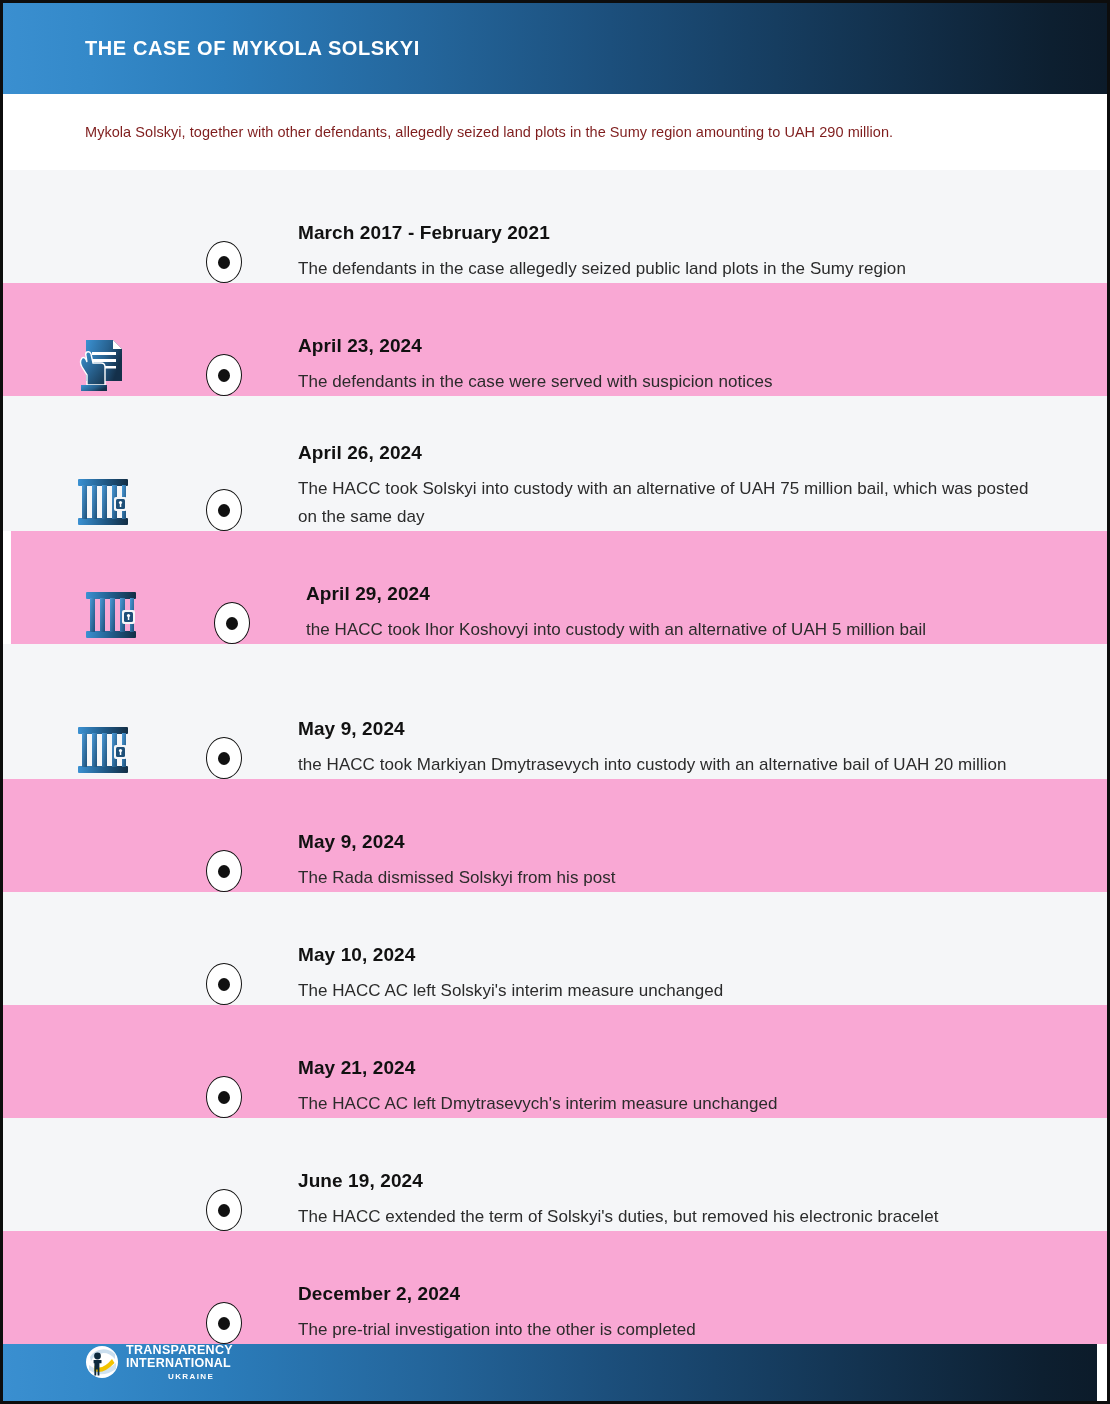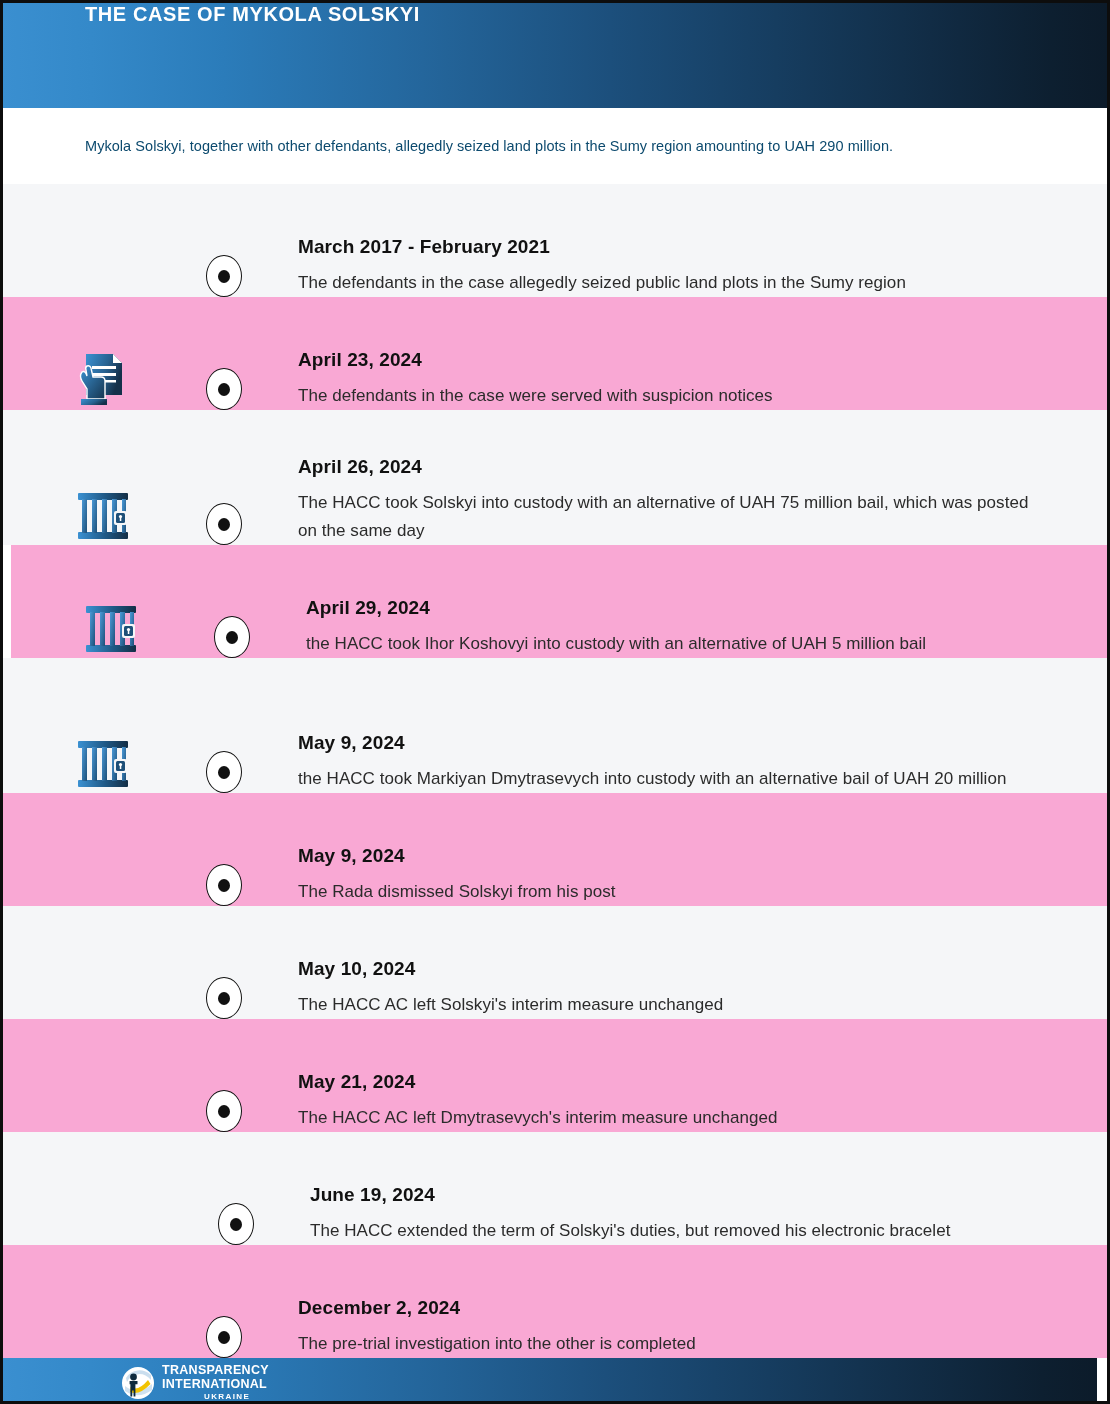--- a/index.html
+++ b/index.html
@@ -21,53 +21,54 @@
     border-left: 3px solid #0d0d0d;
     border-right: 3px solid #0d0d0d;
     border-top: 3px solid #0d0d0d;
     border-bottom: 3px solid #0d0d0d;
     overflow: hidden;
   }
 
   
   .header {
     position: relative;
-    height: 105px;
+    height: 91px;
     background: linear-gradient(90deg,
         #3a8fd0 0%,
         #3489c9 8%,
         #2b7cba 20%,
         #24669c 38%,
         #1c4f7c 55%,
         #163d60 70%,
         #112c45 84%,
         #0d1f30 95%,
         #0c1b2a 100%);
     display: flex;
+    align-items: center;
   }
   .header-title {
     color: #ffffff;
     font-size: 20px;
     font-weight: bold;
     letter-spacing: 0.6px;
     margin-left: 82px;
     text-transform: uppercase;
   }
 
   
   .intro {
     height: 76px;
     display: flex;
     align-items: center;
     background: #ffffff;
   }
   .intro-text {
     margin-left: 82px;
     font-size: 14.5px;
-    color: #0c4a6e;
+    color: #7f1d1d;
     letter-spacing: 0.05px;
   }
 
   
   .timeline {
     position: relative;
   }
   
   .spine {
     position: absolute;
@@ -154,22 +155,21 @@
         #3a8fd0 0%,
         #3489c9 8%,
         #2b7cba 20%,
         #24669c 38%,
         #1c4f7c 55%,
         #163d60 70%,
         #112c45 84%,
         #0d1f30 95%,
         #0c1b2a 100%);
     display: flex;
-    align-items: flex-end;
-    padding-left: 36px;
+    align-items: center;
   }
   .logo {
     margin-left: 82px;
     display: flex;
     align-items: center;
   }
   .logo-mark { width: 34px; height: 34px; margin-right: 7px; }
   .logo-line1, .logo-line2 {
     color: #ffffff;
     font-size: 12.5px;
@@ -387,21 +387,21 @@
         <div class="row-marker">
           <span class="marker">
             <span class="marker-dot"></span>
           </span>
         </div>
         <div class="row-body">
           <div class="row-date">May 21, 2024</div>
           <div class="row-desc">The HACC AC left Dmytrasevych's interim measure unchanged</div>
         </div>
       </div>
-      <div class="row shaded" style="min-height: 113px; padding-left: 12px;">
+      <div class="row shaded" style="min-height: 113px;">
         <div class="row-icon"></div>
         <div class="row-marker">
           <span class="marker">
             <span class="marker-dot"></span>
           </span>
         </div>
         <div class="row-body">
           <div class="row-date">June 19, 2024</div>
           <div class="row-desc">The HACC extended the term of Solskyi's duties, but removed his electronic bracelet</div>
         </div>

